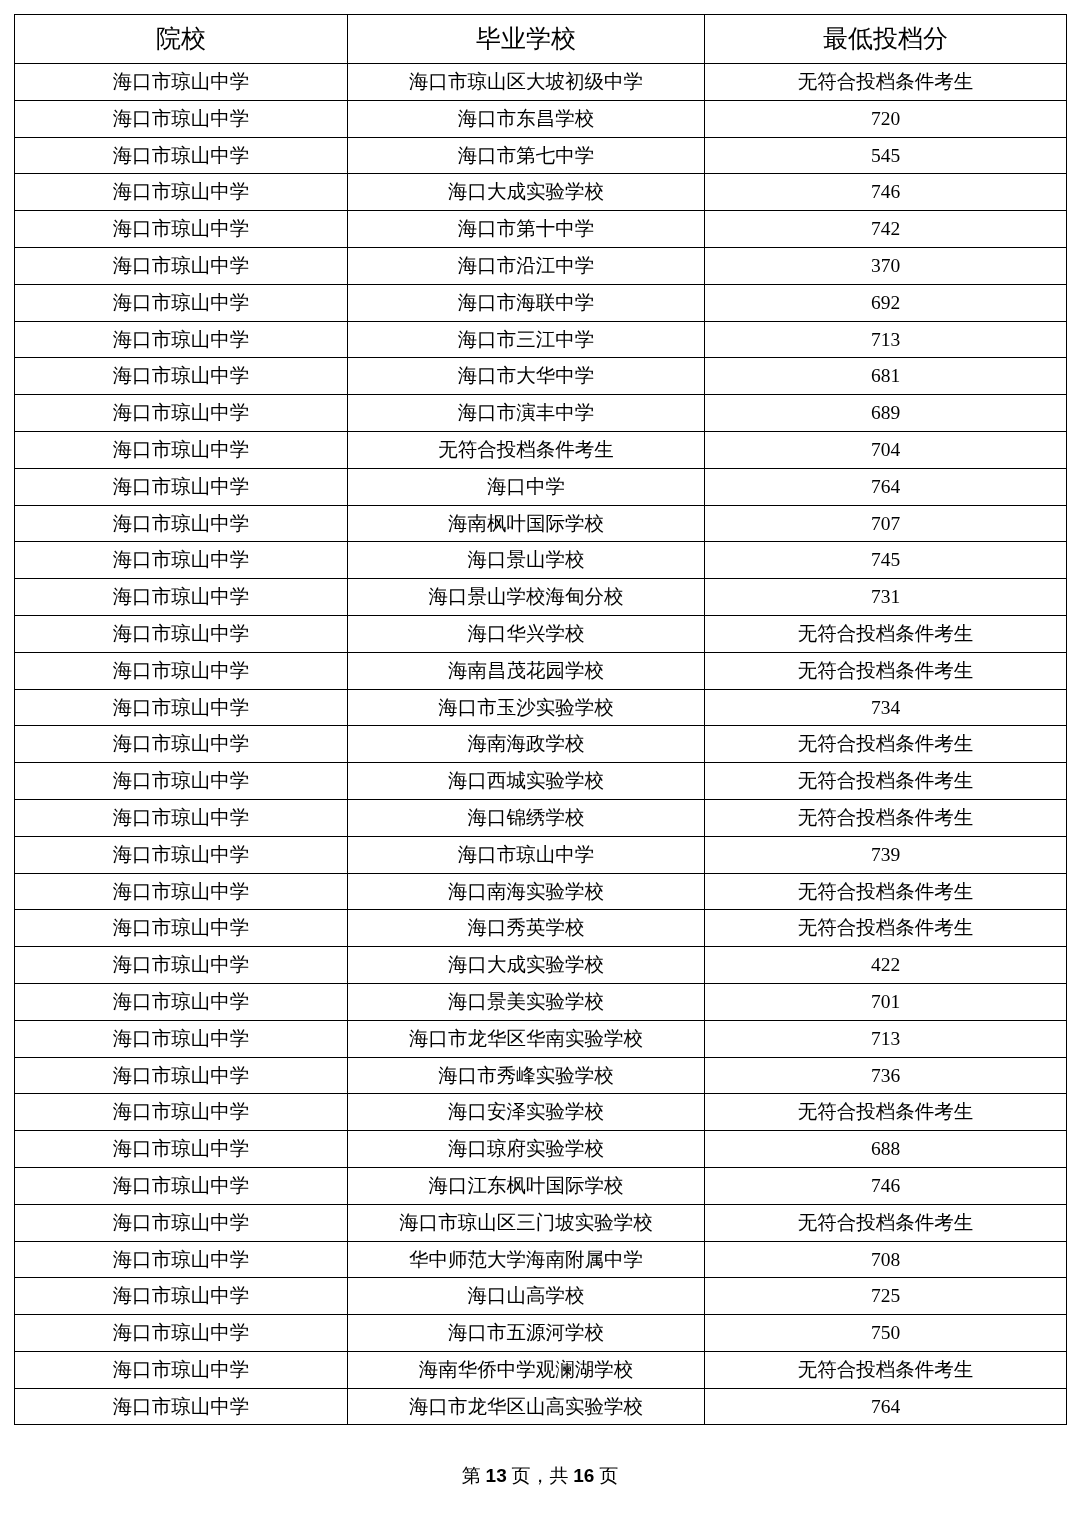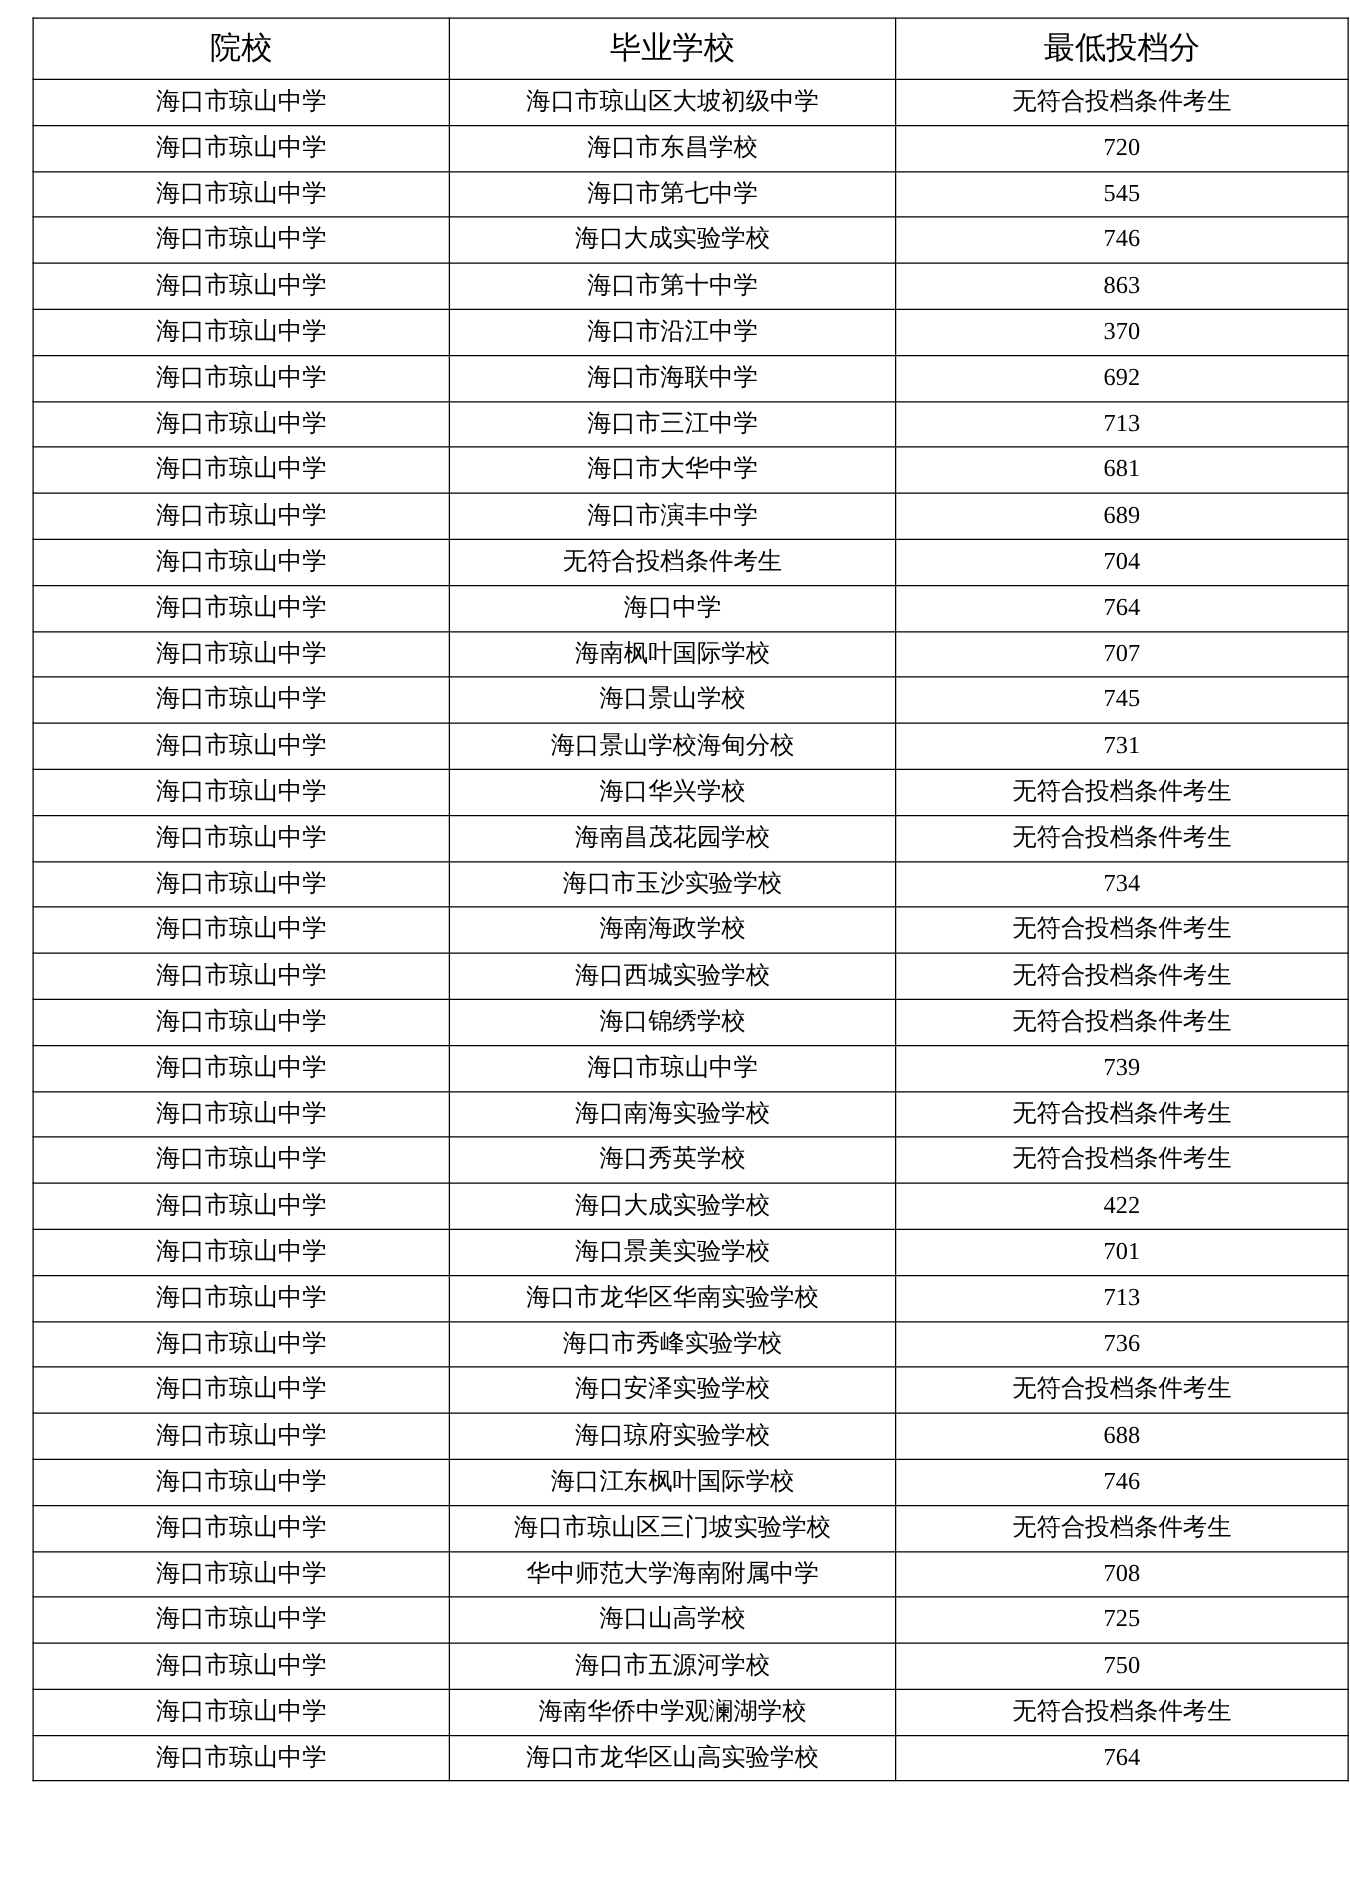--- a/index.html
+++ b/index.html
@@ -11,21 +11,21 @@
     width: 1080px;
     height: 1513px;
     font-family: "Liberation Serif", "DejaVu Serif", serif;
     color: #000000;
   }
   .page {
     position: relative;
     width: 1080px;
     height: 1513px;
     box-sizing: border-box;
-    padding: 14px 14px 0 26px;
+    padding: 14px 14px 0 14px;
   }
   table.score-table {
     border-collapse: collapse;
     width: 1052px;
     margin: 0 auto;
     table-layout: fixed;
   }
   table.score-table th,
   table.score-table td {
     border: 1px solid #000000;
@@ -100,21 +100,21 @@
           <td>545</td>
         </tr>
         <tr>
           <td>海口市琼山中学</td>
           <td>海口大成实验学校</td>
           <td>746</td>
         </tr>
         <tr>
           <td>海口市琼山中学</td>
           <td>海口市第十中学</td>
-          <td>863</td>
+          <td>742</td>
         </tr>
         <tr>
           <td>海口市琼山中学</td>
           <td>海口市沿江中学</td>
           <td>370</td>
         </tr>
         <tr>
           <td>海口市琼山中学</td>
           <td>海口市海联中学</td>
           <td>692</td>
@@ -265,14 +265,17 @@
           <td>无符合投档条件考生</td>
         </tr>
         <tr>
           <td>海口市琼山中学</td>
           <td>海口市龙华区山高实验学校</td>
           <td>764</td>
         </tr>
       </tbody>
   </table>
 
+  <div class="footer">
+    <span>第 </span><span class="num">13</span><span> 页，共 </span><span class="num">16</span><span> 页</span>
+  </div>
 
 </div>
 
 </body></html>

